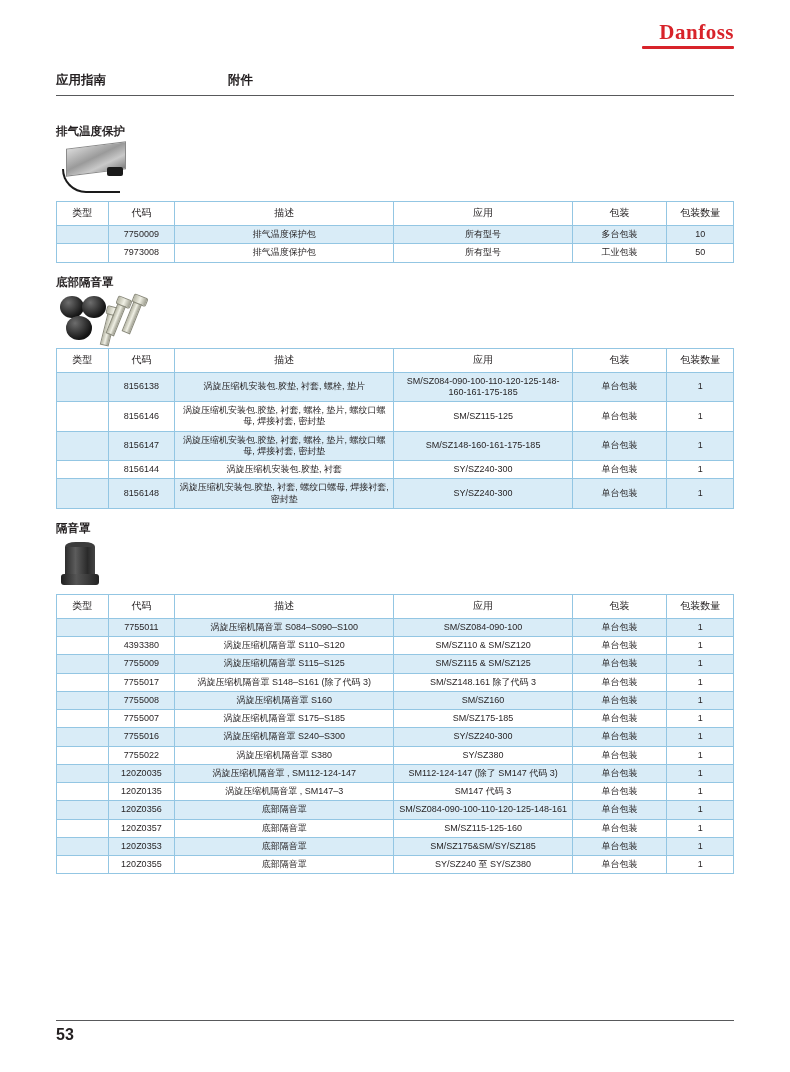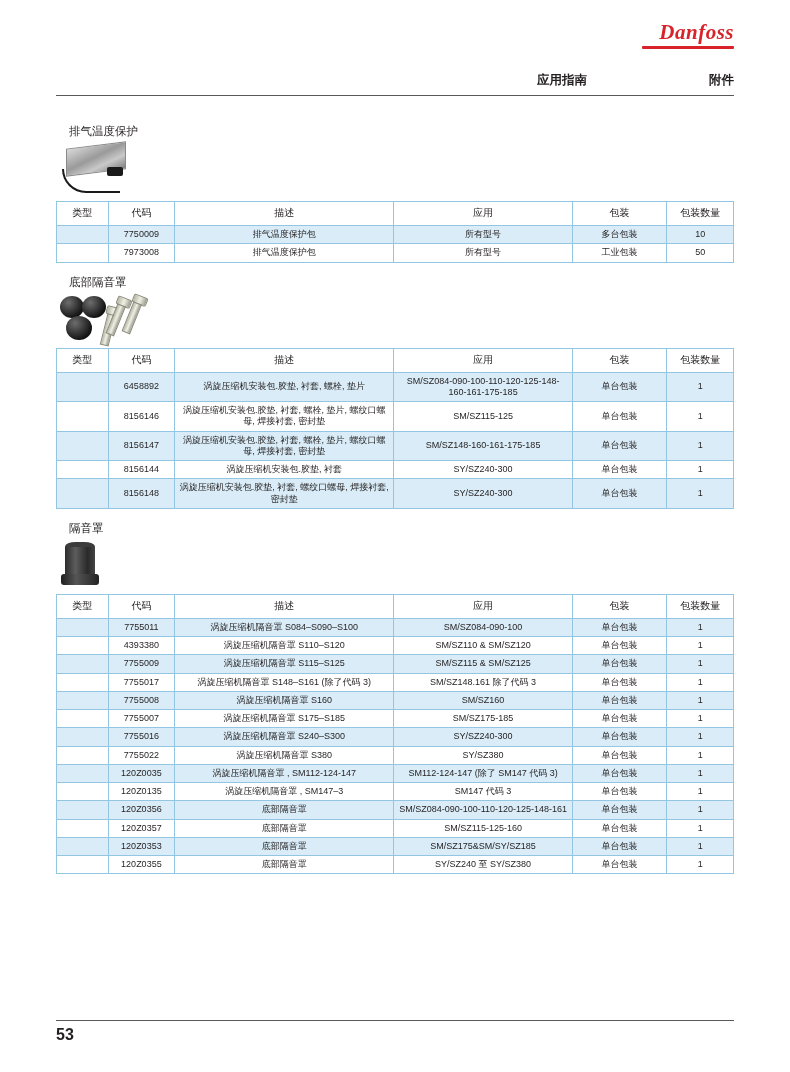--- a/index.html
+++ b/index.html
@@ -26,21 +26,20 @@
 
   
   .logo-wrap {
     position: absolute;
     top: 22px;
     right: 56px;
     text-align: right;
   }
   .logo-text {
     font-family: "Liberation Serif", serif;
-    font-style: italic;
     font-weight: bold;
     font-size: 21px;
     color: #d8232a;
     letter-spacing: 0.5px;
     line-height: 1;
   }
   .logo-bar {
     margin-top: 3px;
     height: 3px;
     background: #d8232a;
@@ -55,21 +54,20 @@
     top: 72px;
     left: 56px;
     right: 56px;
   }
   .header-row {
     display: flex;
     align-items: flex-end;
     font-size: 12.5px;
     font-weight: bold;
     padding-bottom: 6px;
-    justify-content: flex-end;
   }
   .header-left {
     width: 172px;
   }
   .header-rule {
     border-bottom: 1.2px solid #58595b;
     height: 0;
   }
 
   
@@ -77,22 +75,22 @@
     position: absolute;
     top: 112px;
     left: 56px;
     right: 56px;
   }
   .section {
     margin-bottom: 4px;
   }
   .section-title {
     font-size: 11.5px;
-    font-weight: normal;
-    margin: 12px 0 4px 13px;
+    font-weight: bold;
+    margin: 12px 0 4px 0;
     color: #231f20;
   }
 
   
   .img-box {
     margin: 2px 0 6px 4px;
     position: relative;
   }
 
   
@@ -344,21 +342,21 @@
             <th>代码</th>
             <th>描述</th>
             <th>应用</th>
             <th>包装</th>
             <th>包装数量</th>
           </tr>
         </thead>
         <tbody>
           <tr class="alt">
             <td class="c"></td>
-            <td class="c">6458892</td>
+            <td class="c">8156138</td>
             <td class="l">涡旋压缩机安装包.胶垫, 衬套, 螺栓, 垫片</td>
             <td class="c">SM/SZ084-090-100-110-120-125-148-160-161-175-185</td>
             <td class="c">单台包装</td>
             <td class="c">1</td>
           </tr>
           <tr>
             <td class="c"></td>
             <td class="c">8156146</td>
             <td class="l">涡旋压缩机安装包.胶垫, 衬套, 螺栓, 垫片, 螺纹口螺母, 焊接衬套, 密封垫</td>
             <td class="c">SM/SZ115-125</td>

